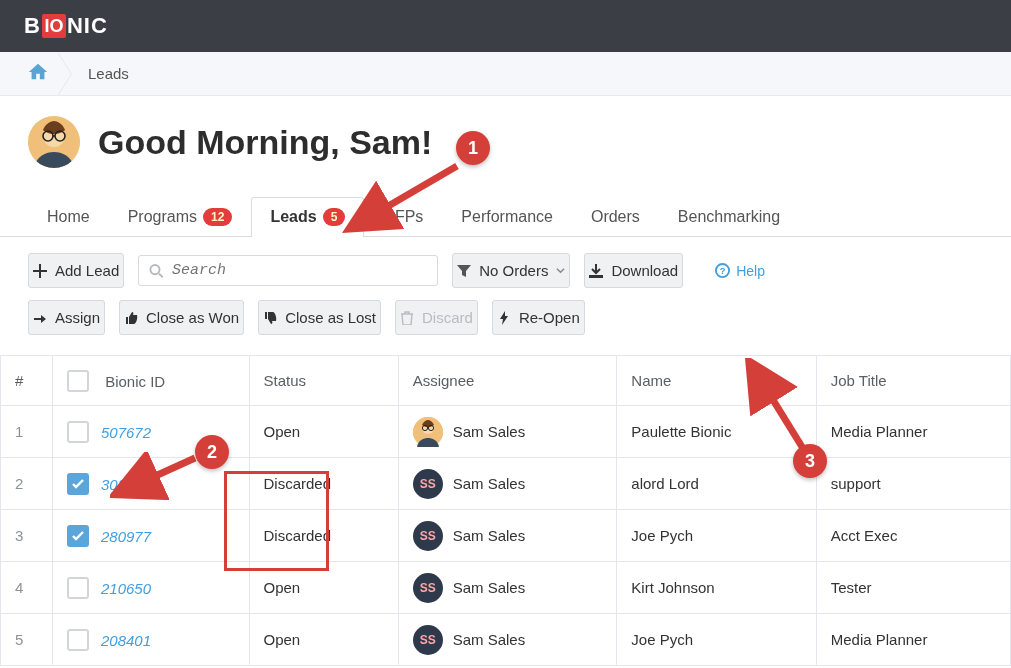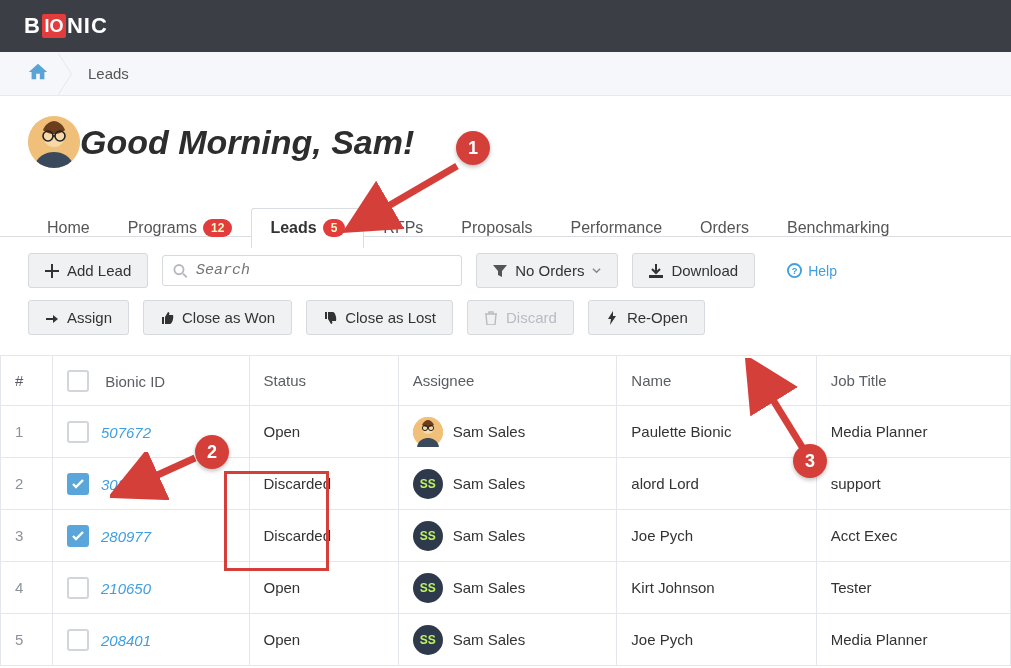--- a/index.html
+++ b/index.html
@@ -19,53 +19,53 @@
     content:""; position:absolute; top:-22px; left:-8px;
     border-left:14px solid #e5e8ec; border-top:22px solid transparent; border-bottom:22px solid transparent;
   }
   .crumb-sep::after{
     content:""; position:absolute; top:-22px; left:-9px;
     border-left:14px solid #f5f7fa; border-top:22px solid transparent; border-bottom:22px solid transparent;
   }
   .crumb-text { color:#555; font-size:15px; padding-left:12px; }
 
   
-  .greeting-wrap { display:flex; align-items:center; padding:20px 28px 28px;font-style:italic; }
+  .greeting-wrap { display:flex; align-items:center; gap:18px; padding:20px 28px 28px; }
   .avatar { width:52px; height:52px; border-radius:50%; background:#f2c98d; display:flex; align-items:center; justify-content:center; overflow:hidden; position:relative; }
   .avatar svg{ width:52px; height:52px; }
   .greeting { font-size:34px; font-weight:700; color:#2d2d2d; }
 
   
   .tabs { display:flex; border-bottom:1px solid #d9dde2; align-items:flex-end; padding-left:28px; }
-  .tab { padding:10px 18px 11px; font-size:16px; color:#555; cursor:pointer; border:1px solid transparent; border-bottom:none; position:relative; top:12px; display:flex; align-items:center; gap:6px; }
+  .tab { padding:10px 18px 11px; font-size:16px; color:#555; cursor:pointer; border:1px solid transparent; border-bottom:none; position:relative; top:1px; display:flex; align-items:center; gap:6px; }
   .tab.active { border-color:#d9dde2; background:#fff; color:#333; font-weight:600; border-radius:3px 3px 0 0; }
   .badge { background:#e23c3c; color:#fef9c3; border-radius:10px; font-size:12px; font-weight:700; padding:1px 8px; line-height:16px; min-width:18px; text-align:center; }
 
   
   .toolbox { padding:16px 28px 8px; background:#fff; }
   .tb-row { display:flex; align-items:center; gap:14px; margin-bottom:12px; }
-  .btn { display:inline-flex; align-items:center; gap:8px; background:#f0f1f3; border:1px solid #d6d9dd; color:#333; padding:8px 16px; border-radius:3px; font-size:15px; cursor:pointer; }
+  .btn { display:inline-flex; align-items:center; gap:8px; background:#f0f1f3; border:1px solid #d6d9dd; color:#333; padding:8px 4px; border-radius:3px; font-size:15px; cursor:pointer; }
   .btn.disabled { color:#b8bcc2; cursor:default; }
   .btn .ic { width:14px; height:14px; display:inline-flex; }
   .search-wrap { flex:0 0 300px; display:flex; align-items:center; border:1px solid #d6d9dd; border-radius:3px; padding:6px 10px; gap:8px; }
   .search-wrap input { border:none; outline:none; font-size:15px; font-style:italic; color:#000000; width:100%; background:transparent;font-family:Liberation Mono, monospace; }
   .help-link { color:#3f9fe0; display:flex; align-items:center; gap:6px; margin-left:18px; }
   .ic svg{ width:100%; height:100%; }
 
   
   table.leads { width:100%; border-collapse:collapse; }
   table.leads th, table.leads td { border:1px solid #e3e6ea; padding:0 14px; text-align:left; height:52px; font-size:15px; vertical-align:middle; }
   table.leads th { background:#fff; color:#5a5e64; font-weight:400; height:50px; }
   td.idx, th.idx { width:52px; text-align:center; color:#8d9199; font-size:15px; border-left:none; }
   .chk { width:22px; height:22px; border:2px solid #d2d6db; border-radius:3px; display:inline-flex; align-items:center; justify-content:center; cursor:pointer; }
   .chk.on { background:#5aa6da; border-color:#5aa6da; }
   .chk.on svg { stroke:#fff; }
   .link { color:#3f9fe0;font-style:italic; }
   .assignee-cell { display:flex; align-items:center; gap:10px; }
-  .mini-av { width:30px; height:30px; border-radius:50%; background:#2e3a4b; color:#bef264; display:inline-flex; align-items:center; justify-content:center; font-size:12px; font-weight:600; }
+  .mini-av { width:30px; height:30px; border-radius:50%; background:#2e3a4b; color:#fca5a5; display:inline-flex; align-items:center; justify-content:center; font-size:12px; font-weight:600; }
   .mini-av.img { background:#f2c98d; }
   td.bionic-id { white-space:nowrap; }
   .bionic-id .chk { margin-right:12px; vertical-align:middle; }
   .bionic-id .link { vertical-align:middle; }
 
   
   .callout { position:absolute; width:34px; height:34px; border-radius:50%; background:#d53f3a; color:#fff; font-weight:700; font-size:18px; display:flex; align-items:center; justify-content:center; box-shadow:0 2px 4px rgba(0,0,0,0.25); z-index:50; }
   .arrow { position:absolute; z-index:49; }
   .red-rect { position:absolute; border:3px solid #d53f3a; z-index:48; pointer-events:none; }
 
@@ -115,23 +115,20 @@
     <div class="tab">
       <span>Programs</span>
       <span class="badge">12</span>
     </div>
     <div class="tab active">
       <span>Leads</span>
       <span class="badge">5</span>
     </div>
     <div class="tab">
       <span>RFPs</span>
-    </div>
-    <div class="tab">
-      <span>Proposals</span>
     </div>
     <div class="tab">
       <span>Performance</span>
     </div>
     <div class="tab">
       <span>Orders</span>
     </div>
     <div class="tab">
       <span>Benchmarking</span>
     </div>

